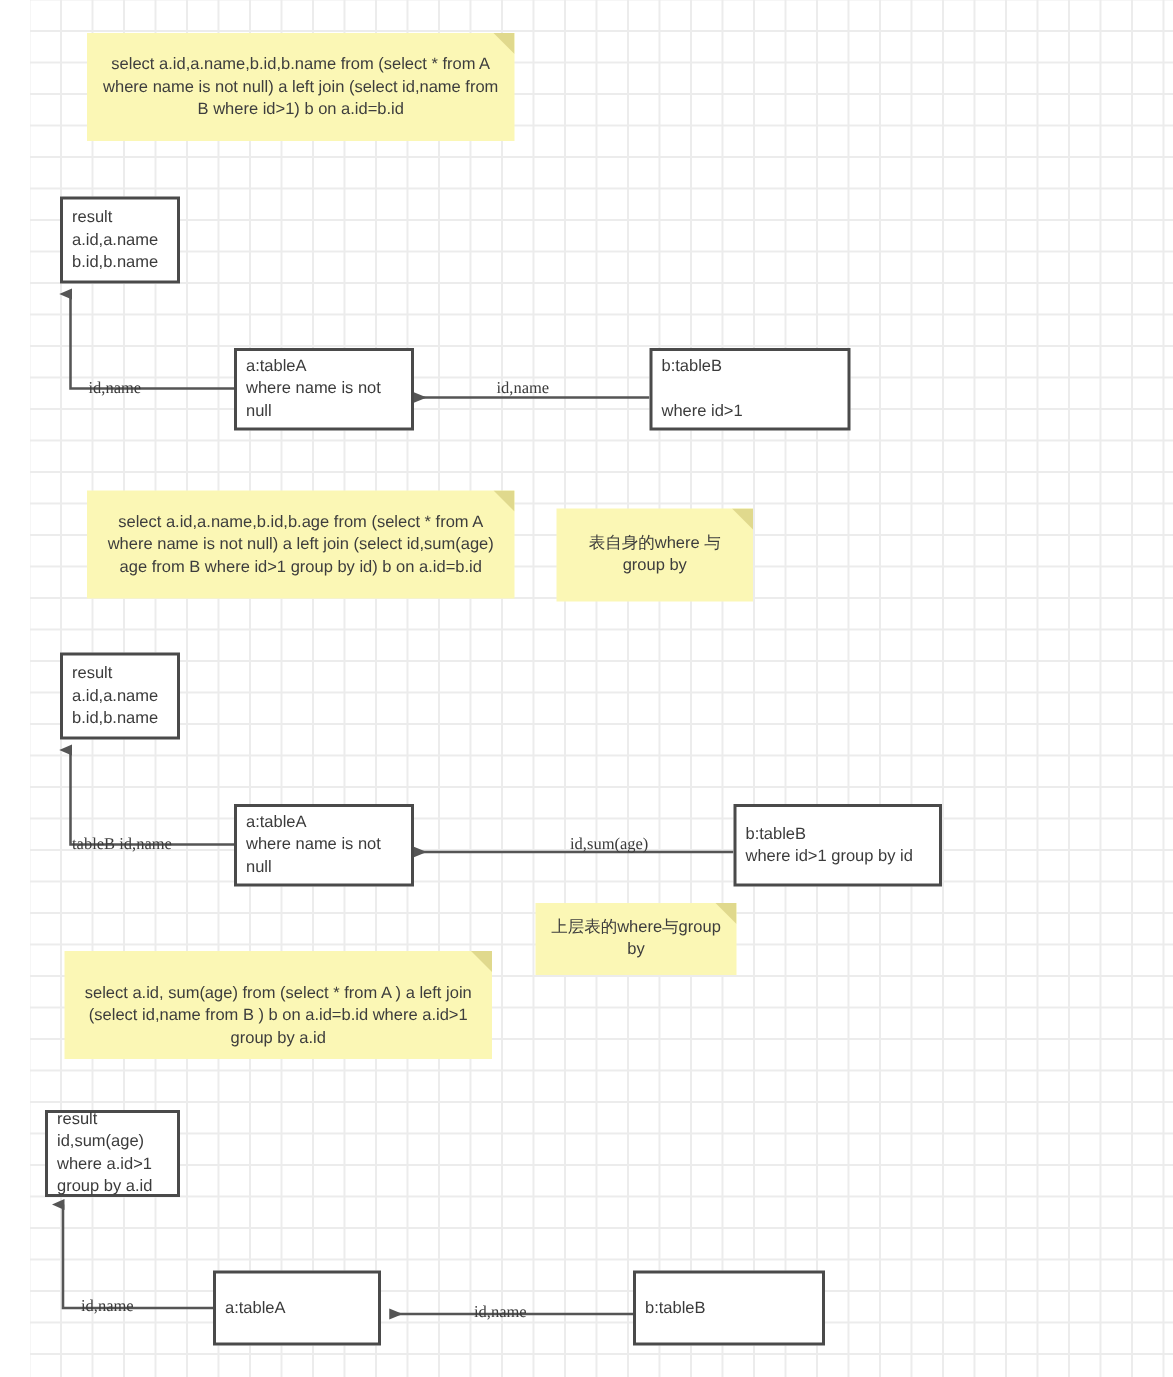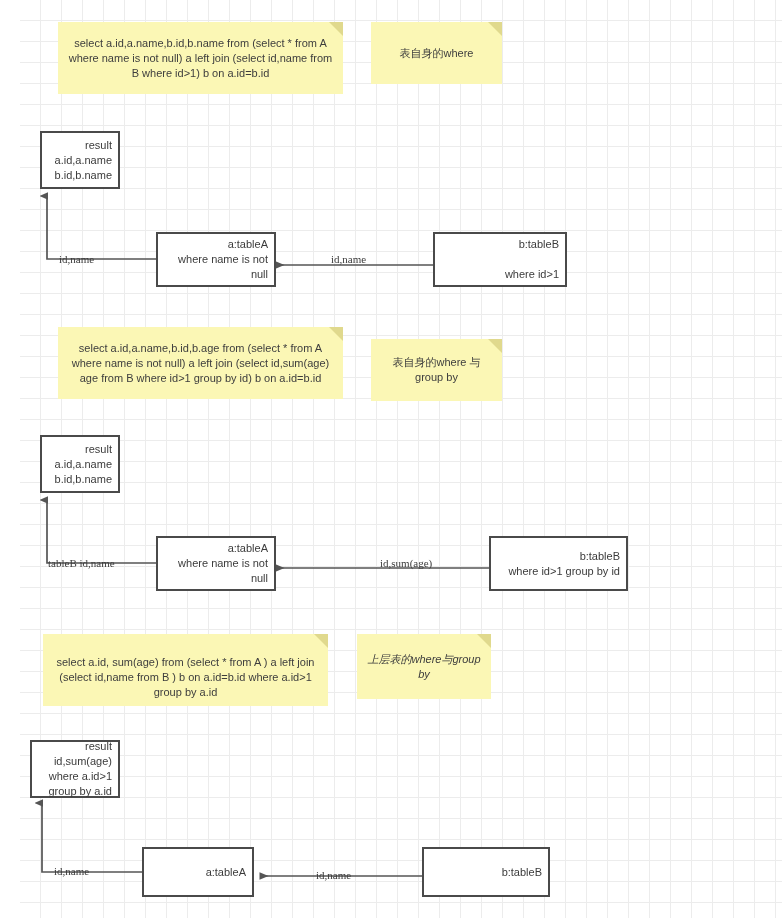--- a/index.html
+++ b/index.html
@@ -63,21 +63,21 @@
   }
 
   
   .box {
     position: absolute;
     background: #ffffff;
     border: 2px solid #4a4a4a;
     color: #3b3b3b;
     font-size: 11px;
     line-height: 15px;
-    text-align: right;
+    text-align: left;
     display: flex;
     align-items: center;
     justify-content: center;
     box-sizing: border-box;
     padding: 4px 6px;
   }
   .box-text {
     display: block;
     width: 100%;
     white-space: pre-line;
@@ -118,24 +118,20 @@
 
     <path d="M122,872 L22,872 L22,803" fill="none" stroke="#555555" stroke-width="1.7" marker-end="url(#arrow-up)"></path>
     <path d="M402,876 L240,876" fill="none" stroke="#555555" stroke-width="1.7" marker-end="url(#arrow-left)"></path>
   </svg>
 
   <div class="note" style="left:38px; top:22px; width:285px; height:72px;">
     <span class="fold"></span>
     <span class="note-text">select a.id,a.name,b.id,b.name from (select * from A where name is not null) a left join (select id,name from B where id&gt;1) b on a.id=b.id</span>
   </div>
 
-  <div class="note" style="left:351px; top:22px; width:131px; height:62px;">
-    <span class="fold"></span>
-    <span class="note-text">表自身的where</span>
-  </div>
 
   <div class="box" style="left:20px; top:131px; width:80px; height:58px;">
     <span class="box-text">result
 a.id,a.name
 b.id,b.name</span>
   </div>
 
   <div class="box" style="left:136px; top:232px; width:120px; height:55px;">
     <span class="box-text">a:tableA
 where name is not null</span>
@@ -179,21 +175,21 @@
 
   <div class="edge-label" style="left:28px; top:557px;">tableB id,name</div>
 
   <div class="edge-label" style="left:360px; top:557px;">id,sum(age)</div>
 
   <div class="note" style="left:23px; top:634px; width:285px; height:72px;align-items:flex-end;">
     <span class="fold"></span>
     <span class="note-text">select a.id, sum(age) from (select * from A ) a left join (select id,name from B ) b on a.id=b.id where a.id&gt;1 group by a.id</span>
   </div>
 
-  <div class="note" style="left:337px; top:634px; width:134px; height:65px;font-style:italic;">
+  <div class="note" style="left:337px; top:602px; width:134px; height:48px;">
     <span class="fold"></span>
     <span class="note-text">上层表的where与group by</span>
   </div>
 
   <div class="box" style="left:10px; top:740px; width:90px; height:58px;">
     <span class="box-text">result
 id,sum(age)
 where a.id&gt;1
 group by a.id</span>
   </div>

